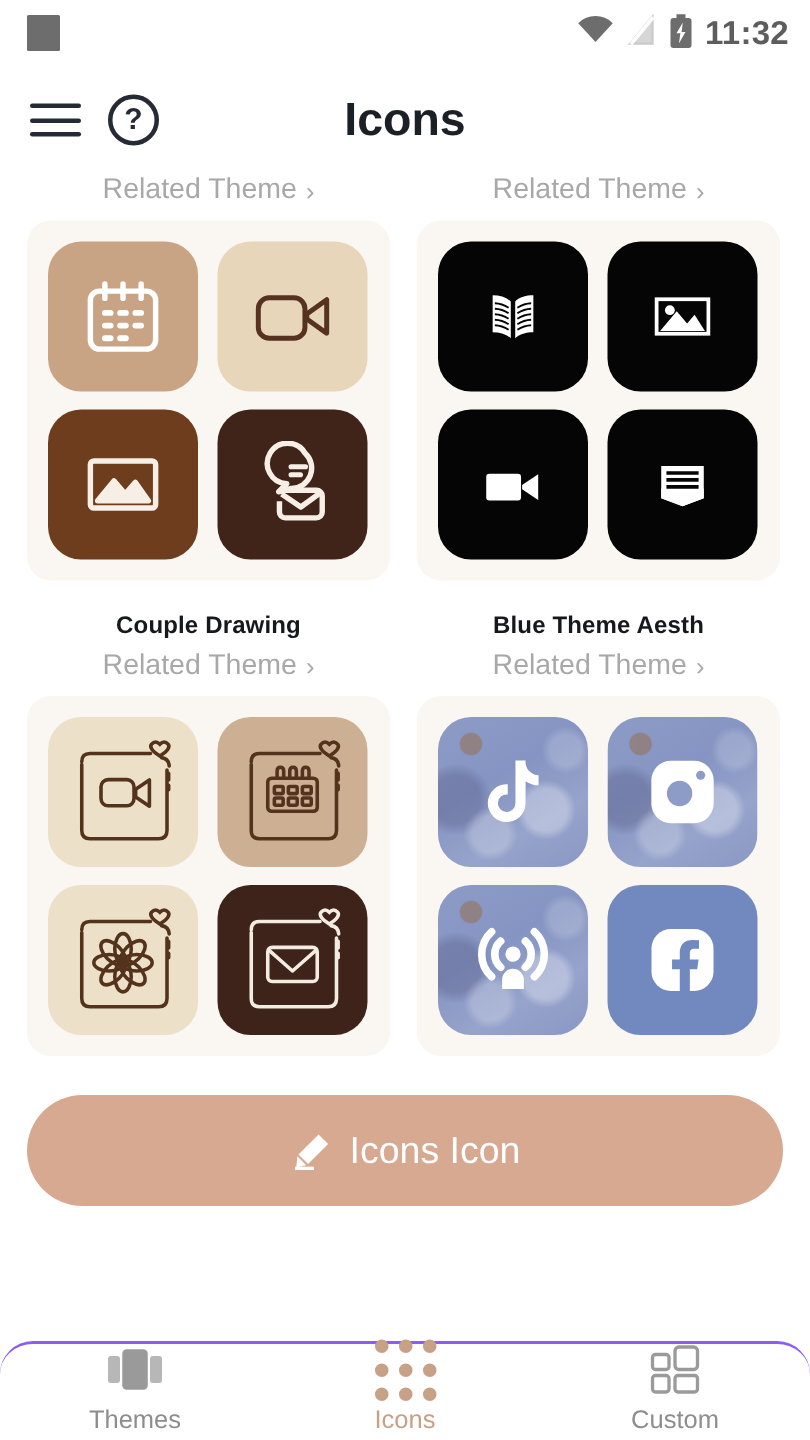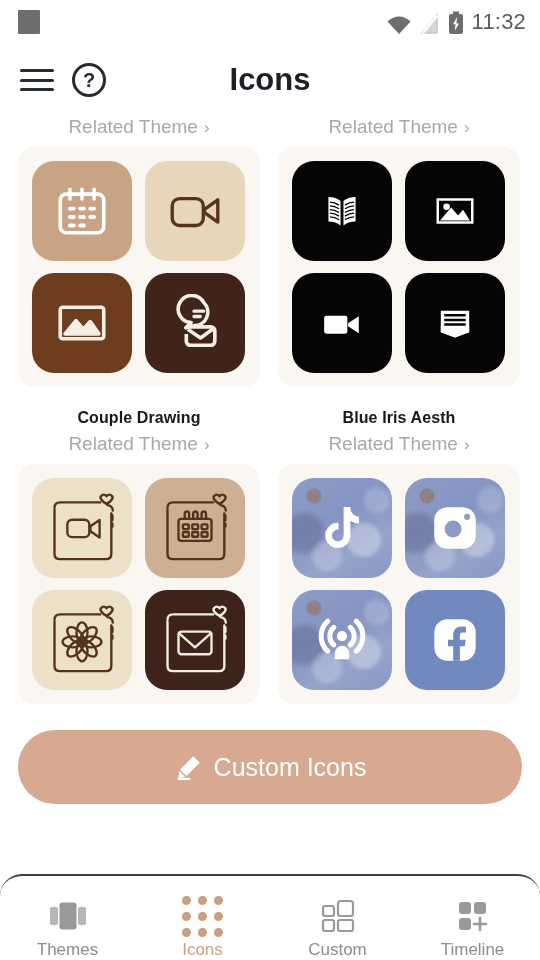--- a/index.html
+++ b/index.html
@@ -11,21 +11,21 @@
   }
   .phone { position: relative; width: 540px; height: 960px; background: #fff; }
 
   
   .statusbar {
     height: 44px; display: flex; align-items: center;
     padding: 0 14px 0 18px;
   }
   .sb-left { display: flex; align-items: center; }
   .sb-app-square { width: 22px; height: 24px; background: #6d6d6d; border-radius: 1px; }
-  .sb-right { margin-left: auto; display: flex; align-items: flex-end; gap: 8px; }
+  .sb-right { margin-left: auto; display: flex; align-items: flex-start; gap: 8px; font-weight: bold; }
   .sb-time { font-size: 22px; color: #5d5d5d; letter-spacing: .2px; }
 
   
   .header {
     height: 72px; display: flex; align-items: center; padding: 0 20px;
     position: relative;
   }
   .hdr-icons { display: flex; align-items: center; gap: 18px; }
   .hamburger { width: 34px; height: 22px; display: flex; flex-direction: column; justify-content: space-between; cursor: pointer; }
   .hamburger span { display: block; height: 3px; background: #252a34; border-radius: 2px; }
@@ -79,24 +79,24 @@
   
   .custom-btn {
     margin: 26px 18px 0; height: 74px; border-radius: 38px;
     background: #d7a991; display: flex; align-items: center; justify-content: center;
     gap: 10px; cursor: pointer;
   }
   .custom-btn-label { font-size: 25px; color: #ffffff; }
 
   
   .bottomnav {
-    position: absolute; left: 0; right: 0; bottom: 0; height: 86px;
-    background: #ffffff; border-top: 2px solid #404040;
+    position: absolute; left: 0; right: 0; bottom: 0; height: 66px;
+    background: #ffffff; border-top: 2px solid #8b5cf6;
     border-top-left-radius: 22px; border-top-right-radius: 22px;
-    display: flex; align-items: flex-end;
+    display: flex; align-items: flex-start;
   }
   .nav-item {
     flex: 1; display: flex; flex-direction: column; align-items: center;
     justify-content: center; gap: 7px; cursor: pointer;
   }
   .nav-label { font-size: 17px; color: #8d8d8d; }
   .nav-item.active .nav-label { color: #c8a085; }
   .nav-ico { height: 34px; display: flex; align-items: center; justify-content: center; }
 
   .dots-grid { display: grid; grid-template-columns: repeat(3, 9px); gap: 7px; }
@@ -283,21 +283,21 @@
               <path d="M37.4 6.6q1.6-1.6 3 0 1.3 1.5-3 4.3-4.3-2.8-3-4.3 1.4-1.6 3 0z"></path>
               <path d="M40.6 17.2v2.4M40.6 21.6v1.6"></path>
               <rect x="15" y="19.4" width="18" height="12.4" rx="1.6"></rect>
               <path d="M15.4 20.4 L24 28 L32.6 20.4" stroke-linejoin="round"></path>
             </svg>
           </div>
         </div>
       </div>
 
       <div class="theme-col">
-        <div class="theme-title">Blue Iris Aesth</div>
+        <div class="theme-title">Blue Theme Aesth</div>
         <div class="related">
           <span>Related Theme</span>
           <span class="chev">›</span>
         </div>
         <div class="icon-card">
           <div class="tile iris-bg">
             <svg width="56" height="56" viewBox="0 0 24 24">
               <path d="M15.6 3h-2.9v12.2a2.5 2.5 0 1 1-2.2-2.5v-2.9a5.4 5.4 0 1 0 5.1 5.4V8.9a6.5 6.5 0 0 0 3.7 1.2V7.2a3.8 3.8 0 0 1-3.7-4.2z" fill="#ffffff"></path>
             </svg>
           </div>
@@ -328,21 +328,21 @@
       </div>
     </div>
   </div>
 
   <div class="custom-btn">
     <svg width="30" height="30" viewBox="0 0 24 24">
       <path d="M15.5 3.4 L20.6 8.5 L9.9 19.2 L4.8 14.1 Z" fill="#ffffff"></path>
       <path d="M4.2 15.1 L8.9 19.8 L3.6 21 Z" fill="#ffffff"></path>
       <rect x="3" y="20.6" width="10" height="1.8" fill="#ffffff"></rect>
     </svg>
-    <span class="custom-btn-label">Custom Icons</span>
+    <span class="custom-btn-label">Icons Icon</span>
   </div>
 
   <div class="bottomnav">
 
     <div class="nav-item">
       <div class="nav-ico">
         <svg width="40" height="32" viewBox="0 0 40 32">
           <rect x="2" y="7" width="8" height="18" rx="2" fill="#b7b7b7"></rect>
           <rect x="30" y="7" width="8" height="18" rx="2" fill="#b7b7b7"></rect>
           <rect x="11.5" y="2.5" width="17" height="27" rx="3" fill="#9a9a9a"></rect>
@@ -373,27 +373,16 @@
         <svg width="38" height="34" viewBox="0 0 38 34" fill="none" stroke="#9a9a9a" stroke-width="2.2">
           <rect x="4" y="7" width="11" height="10" rx="2"></rect>
           <rect x="19" y="2" width="15" height="15" rx="2.6"></rect>
           <rect x="4" y="21" width="11" height="11" rx="2"></rect>
           <rect x="19" y="21" width="15" height="11" rx="2"></rect>
         </svg>
       </div>
       <span class="nav-label">Custom</span>
     </div>
 
-    <div class="nav-item">
-      <div class="nav-ico">
-        <svg width="38" height="34" viewBox="0 0 38 34">
-          <rect x="5" y="3" width="12" height="12" rx="3" fill="#9a9a9a"></rect>
-          <rect x="20" y="3" width="12" height="12" rx="3" fill="#9a9a9a"></rect>
-          <rect x="5" y="19" width="12" height="12" rx="3" fill="#9a9a9a"></rect>
-          <path d="M26 19v12M20 25h12" stroke="#9a9a9a" stroke-width="2.6" stroke-linecap="round"></path>
-        </svg>
-      </div>
-      <span class="nav-label">Timeline</span>
-    </div>
 
   </div>
 
 </div>
 
 </body></html>

